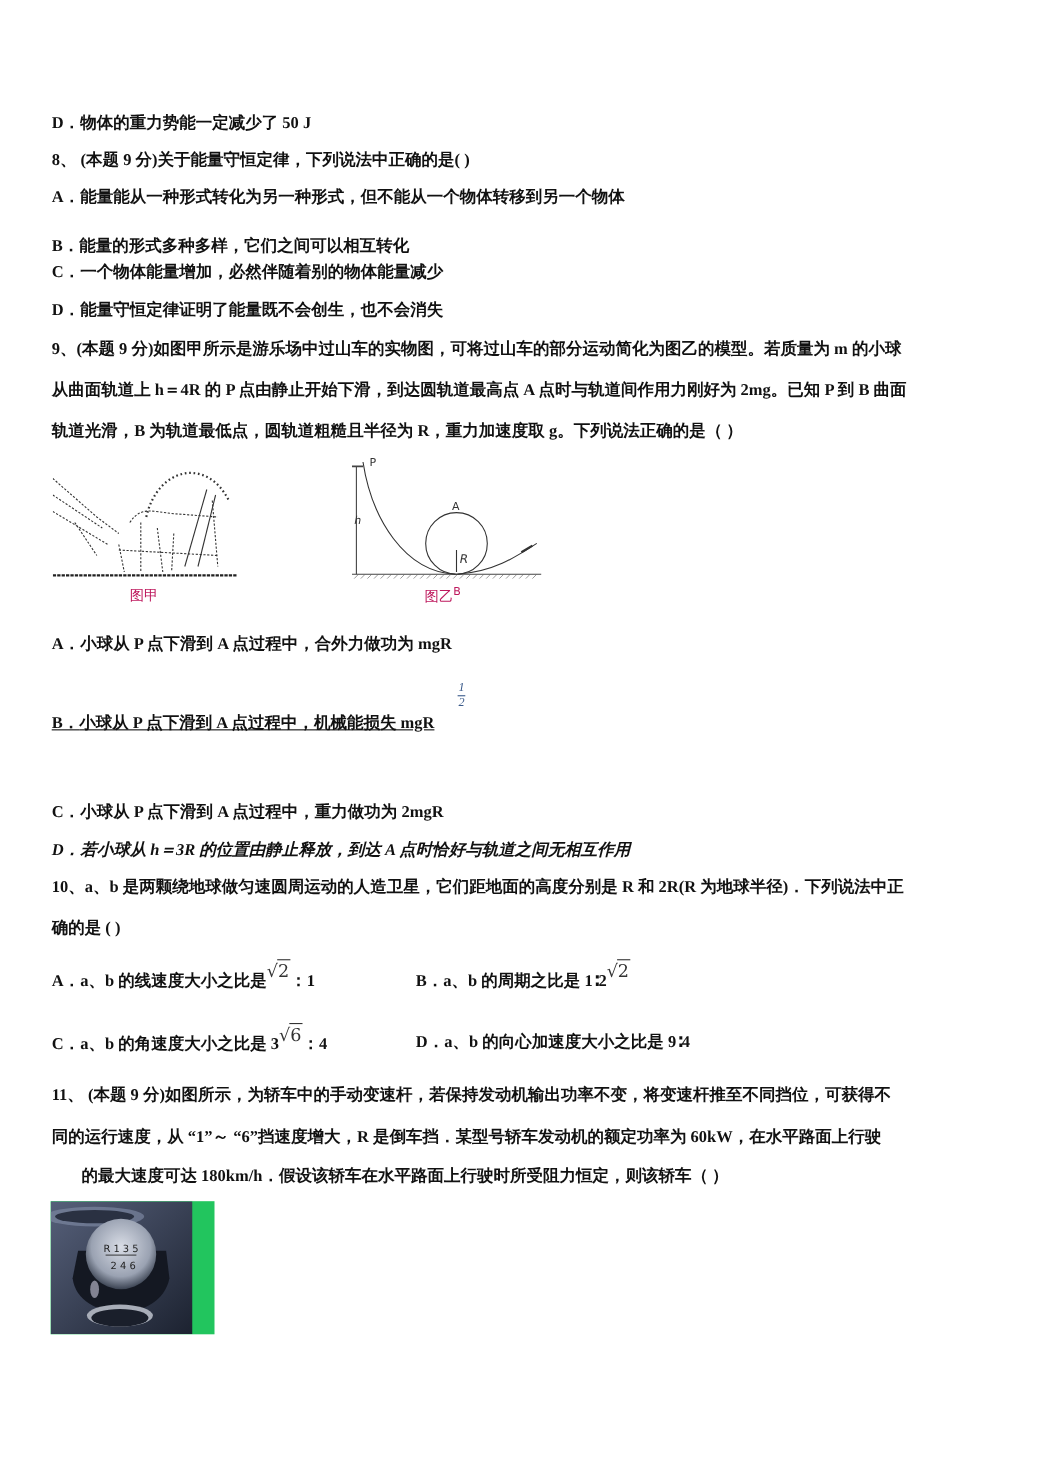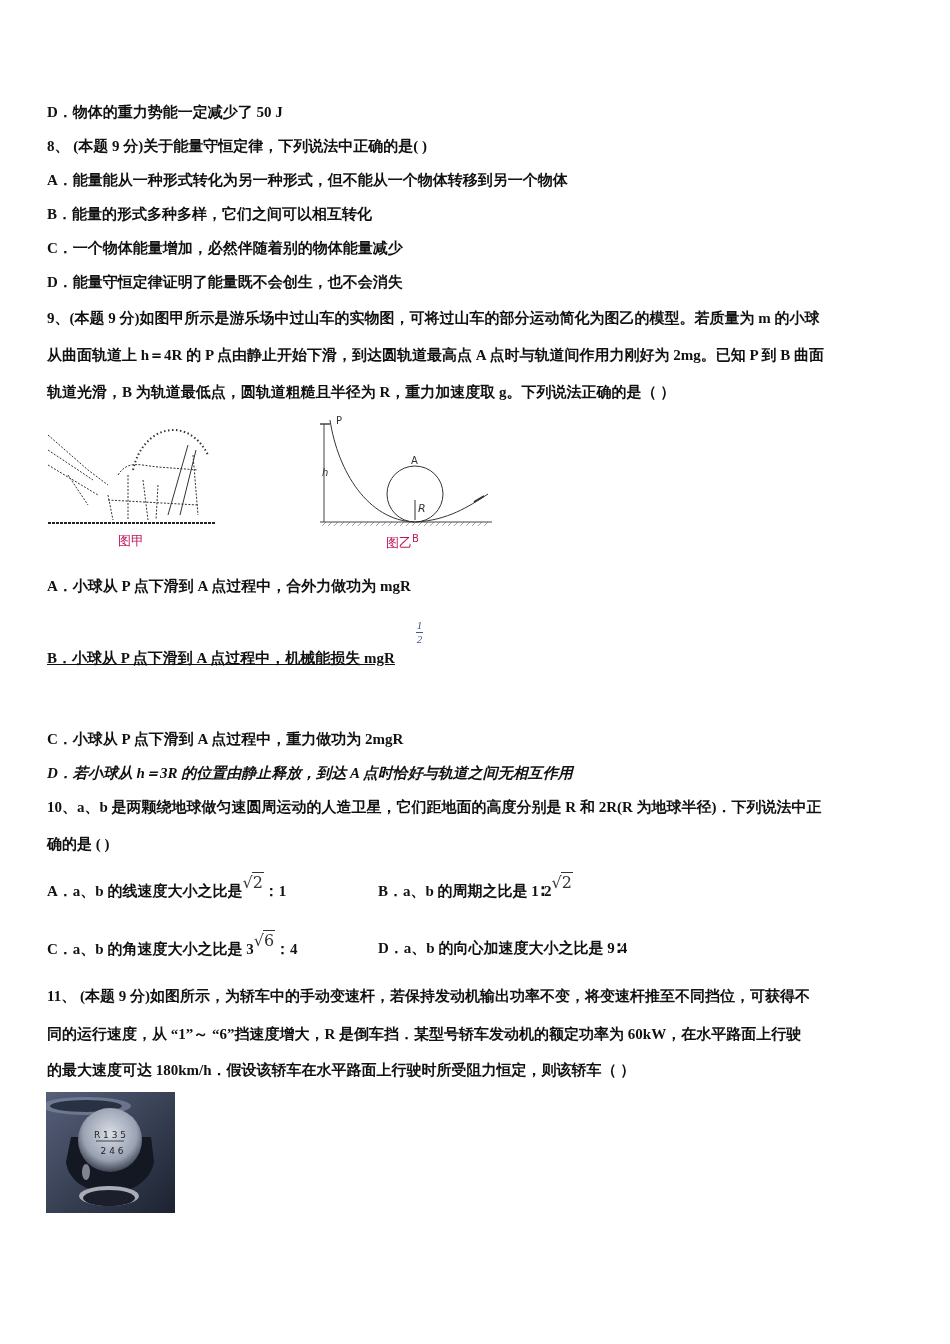--- a/index.html
+++ b/index.html
@@ -21,21 +21,21 @@
 <body>
 
 <div class="line b" style="top:102px;">
   <span>D．</span><span>物体的重力势能一定减少了 50 J</span>
 </div>
 
 <div class="line b" style="top:136px;">8、 (本题 9 分)关于能量守恒定律，下列说法中正确的是(        )</div>
 <div class="line b" style="top:170px;">
   <span>A．</span><span>能量能从一种形式转化为另一种形式，但不能从一个物体转移到另一个物体</span>
 </div>
-<div class="line b" style="top:204px;">
+<div class="line b" style="top:214px;">
   <span>B．</span><span>能量的形式多种多样，它们之间可以相互转化</span>
 </div>
 <div class="line b" style="top:238px;">
   <span>C．</span><span>一个物体能量增加，必然伴随着别的物体能量减少</span>
 </div>
 <div class="line b" style="top:272px;">
   <span>D．</span><span>能量守恒定律证明了能量既不会创生，也不会消失</span>
 </div>
 
 <div class="line b" style="top:308px;">9、(本题 9 分)如图甲所示是游乐场中过山车的实物图，可将过山车的部分运动简化为图乙的模型。若质量为 m 的小球</div>
@@ -121,23 +121,23 @@
 
 <div class="line b" style="top:938px;">
   <span>C．</span><span>a、b 的角速度大小之比是 3</span><span class="sqrt" style="top:-8px;">√<span class="rad">6</span></span><span>：4</span>
 </div>
 <div class="line b" style="top:938px; left:378px;">
   <span>D．</span><span>a、b 的向心加速度大小之比是 9∶4</span>
 </div>
 
 <div class="line b" style="top:986px;">11、 (本题 9 分)如图所示，为轿车中的手动变速杆，若保持发动机输出功率不变，将变速杆推至不同挡位，可获得不</div>
 <div class="line b" style="top:1024px;">同的运行速度，从 “1”～ “6”挡速度增大，R 是倒车挡．某型号轿车发动机的额定功率为 60kW，在水平路面上行驶</div>
-<div class="line b" style="top:1060px;">的最大速度可达 180km/h．假设该轿车在水平路面上行驶时所受阻力恒定，则该轿车（  ）</div>
+<div class="line b" style="top:1060px;margin-left:27px;">的最大速度可达 180km/h．假设该轿车在水平路面上行驶时所受阻力恒定，则该轿车（  ）</div>
 
-<div class="fig" style="left:46px; top:1092px; width:129px; height:121px; background:#15803d; overflow:hidden;">
+<div class="fig" style="left:46px; top:1092px; width:149px; height:121px; background:#22c55e; overflow:hidden;">
   <svg width="129" height="121" viewBox="0 0 129 121" font-family="DejaVu Sans, sans-serif">
     <defs>
       <radialGradient id="knob" cx="50%" cy="40%" r="60%">
         <stop offset="0%" stop-color="#d9dde6"></stop>
         <stop offset="70%" stop-color="#9aa2b2"></stop>
         <stop offset="100%" stop-color="#3b4352"></stop>
       </radialGradient>
       <linearGradient id="bg" x1="0" y1="0" x2="1" y2="1">
         <stop offset="0%" stop-color="#56607a"></stop>
         <stop offset="100%" stop-color="#1c2230"></stop>

